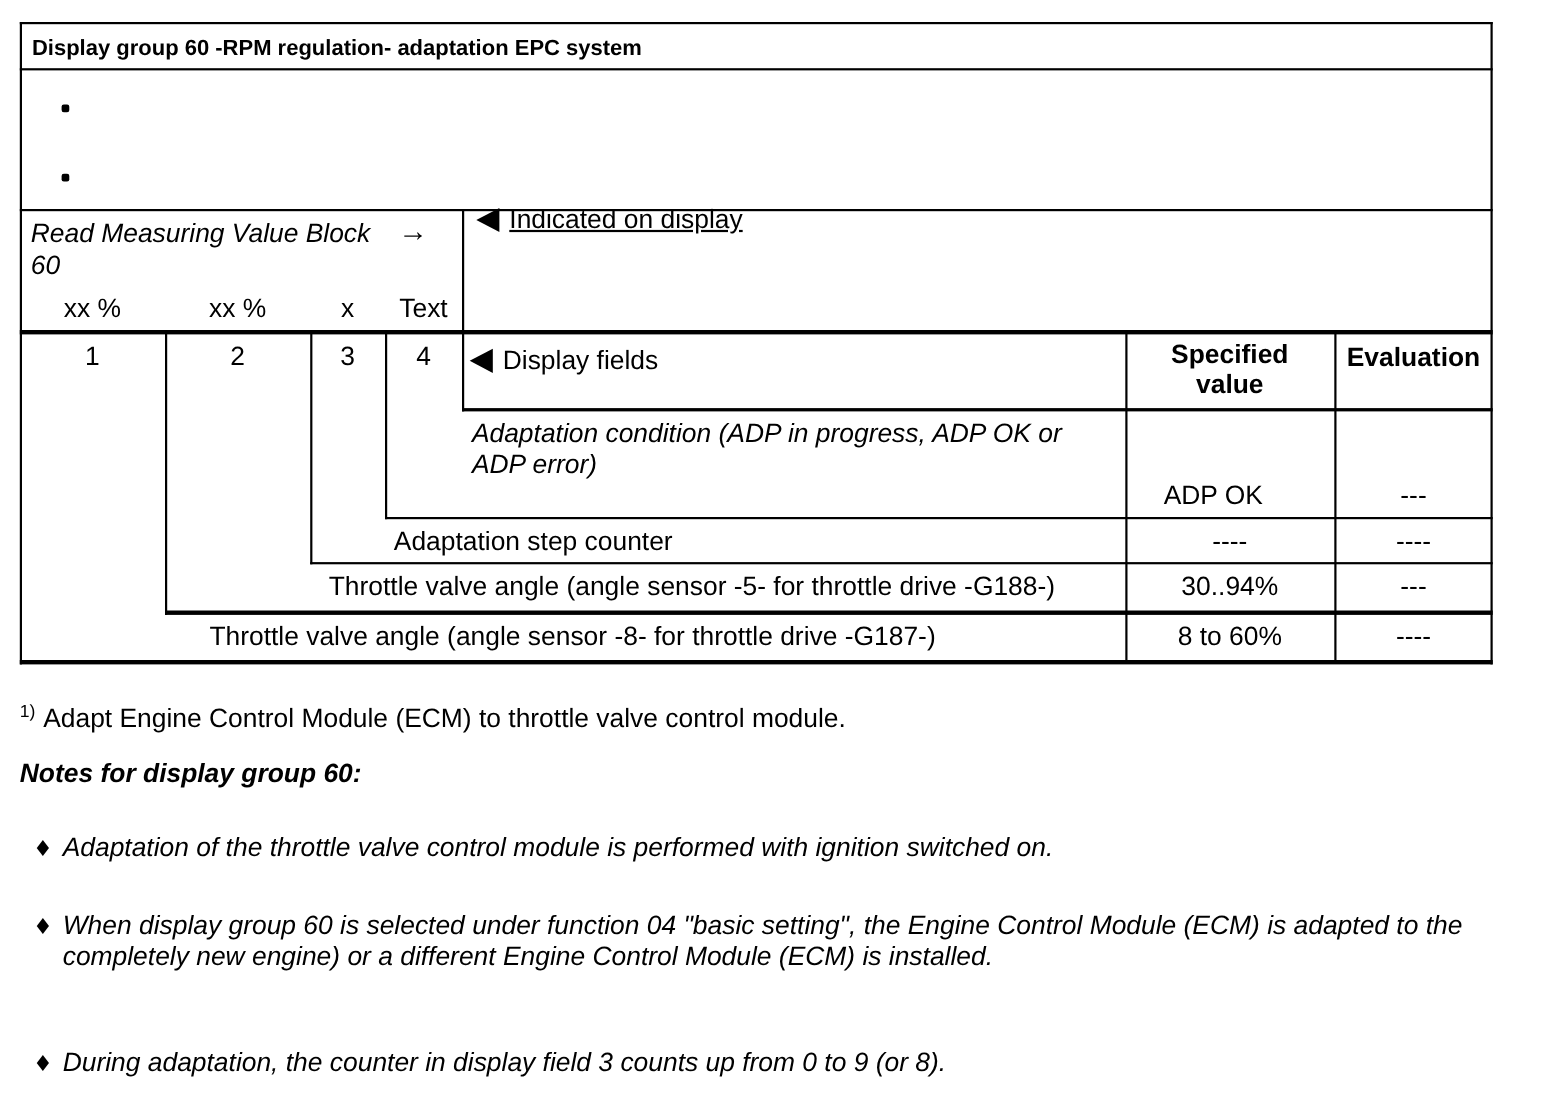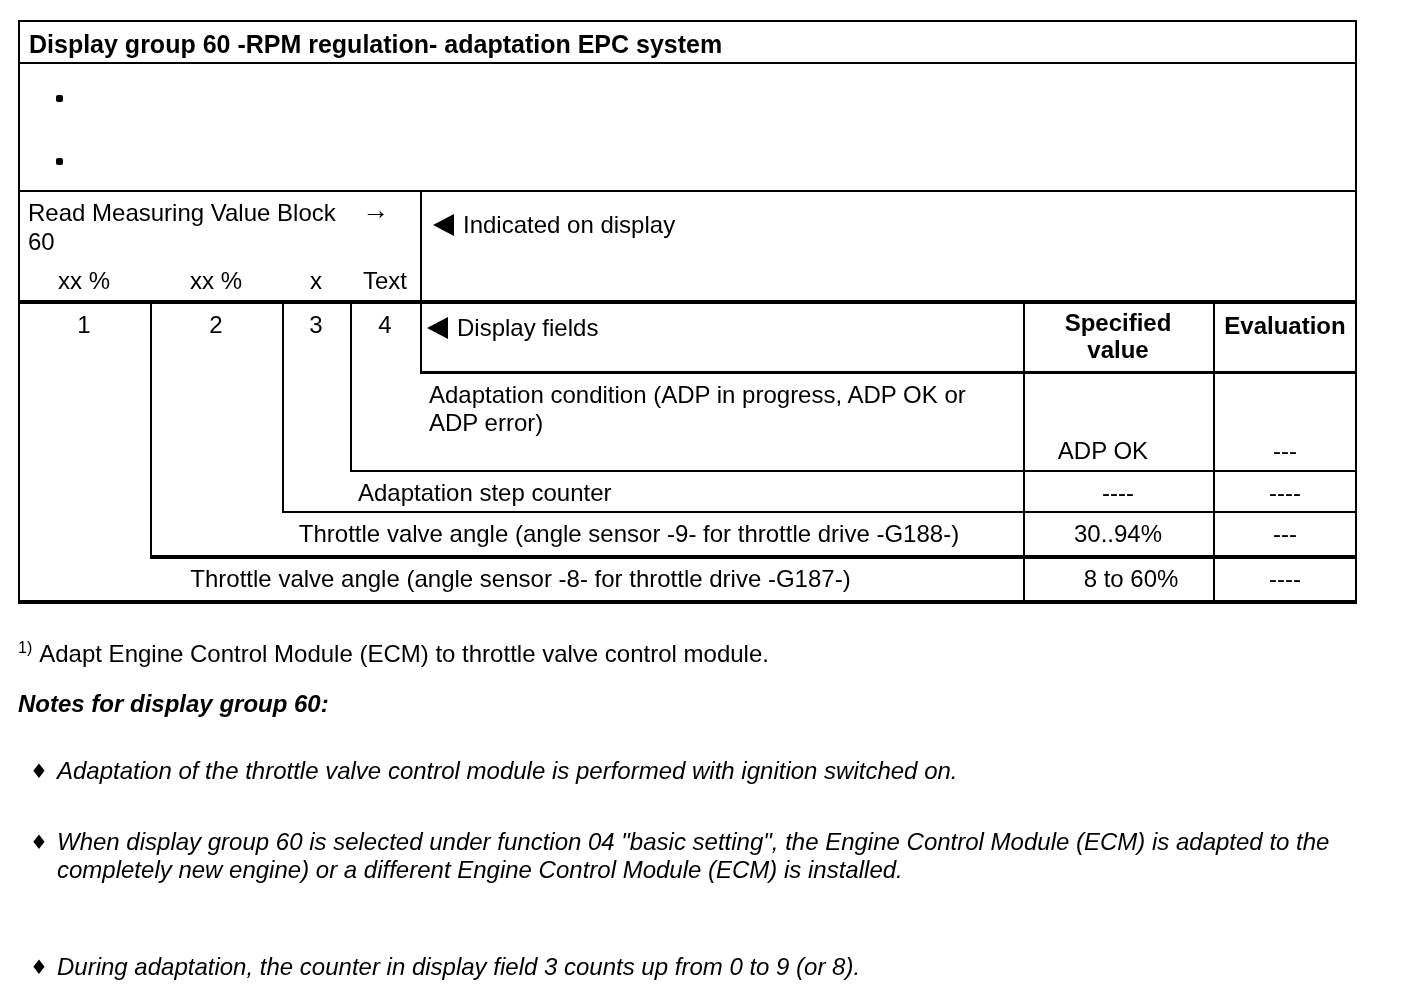--- a/index.html
+++ b/index.html
@@ -4,21 +4,21 @@
 <style>
   html,body{margin:0;padding:0;background:#ffffff;}
   .page{position:relative;width:1408px;height:998px;background:#ffffff;color:#000;
         font-family:"Liberation Sans", sans-serif;font-size:24px;overflow:hidden;}
   .t{position:absolute;white-space:nowrap;line-height:26px;}
   .wrap{white-space:normal;}
   .b{font-weight:bold;}
   .i{font-style:italic;}
   .c{text-align:center;}
   .ln{position:absolute;background:#000;}
-  .blk{display:block;}
+  .blk{display:block;font-style:italic;}
   .tri-left{width:0;height:0;border-top:11px solid transparent;border-bottom:11px solid transparent;
             border-right:21px solid #000;flex:0 0 auto;}
   .pointer-row{position:absolute;display:flex;align-items:center;gap:9px;}
   .dot{position:absolute;width:7px;height:7px;background:#000;border-radius:2px;}
   .note{position:absolute;display:flex;align-items:flex-start;}
   .note .bullet{flex:0 0 27px;font-size:20px;line-height:28px;font-family:"DejaVu Sans", sans-serif;}
   .note .ntext{line-height:28px;}
   sup.fn{font-size:16px;vertical-align:super;margin-right:7px;font-weight:normal;}
   .lh28{line-height:28px;}
   .lh29{line-height:29px;}
@@ -41,37 +41,37 @@
   <div class="ln" style="left:282px;top:511px;width:1075px;height:2px;"></div>
   <div class="ln" style="left:150px;top:555px;width:1207px;height:4px;"></div>
 
   <div class="ln" style="left:420px;top:190px;width:2px;height:184px;"></div>
   <div class="ln" style="left:150px;top:302px;width:2px;height:257px;"></div>
   <div class="ln" style="left:282px;top:302px;width:2px;height:211px;"></div>
   <div class="ln" style="left:350px;top:302px;width:2px;height:170px;"></div>
   <div class="ln" style="left:1023px;top:302px;width:2px;height:300px;"></div>
   <div class="ln" style="left:1213px;top:302px;width:2px;height:300px;"></div>
 
-  <div class="t b" style="left:29px;top:31px;font-size:25px;">Display group 60 -RPM regulation- adaptation EPC system</div>
+  <div class="t b" style="left:29px;top:31px;font-size:20px;">Display group 60 -RPM regulation- adaptation EPC system</div>
 
   <div class="dot" style="left:56px;top:95px;"></div>
   <div class="dot" style="left:56px;top:158px;"></div>
 
   <div class="t lh29" style="left:28px;top:198px;">
     <span class="blk">Read Measuring Value Block</span>
     <span class="blk">60</span>
   </div>
   <div class="t" style="left:362px;top:197px;font-size:27px;">→</div>
 
   <div class="t c" style="left:18px;top:268px;width:132px;">xx %</div>
   <div class="t c" style="left:150px;top:268px;width:132px;">xx %</div>
   <div class="t c" style="left:282px;top:268px;width:68px;">x</div>
   <div class="t c" style="left:350px;top:268px;width:70px;">Text</div>
 
-  <div class="pointer-row" style="left:433px;top:211px;">
+  <div class="pointer-row" style="left:433px;top:186px;text-decoration:underline;">
     <span class="tri-left"></span>
     <span>Indicated on display</span>
   </div>
 
   <div class="t c" style="left:18px;top:312px;width:132px;">1</div>
   <div class="t c" style="left:150px;top:312px;width:132px;">2</div>
   <div class="t c" style="left:282px;top:312px;width:68px;">3</div>
   <div class="t c" style="left:350px;top:312px;width:70px;">4</div>
 
   <div class="pointer-row" style="left:427px;top:314px;">
@@ -86,26 +86,26 @@
     <span class="blk">Adaptation condition (ADP in progress, ADP OK or</span>
     <span class="blk">ADP error)</span>
   </div>
   <div class="t c" style="left:1023px;top:438px;width:160px;">ADP OK</div>
   <div class="t c" style="left:1213px;top:438px;width:144px;">---</div>
 
   <div class="t" style="left:358px;top:480px;">Adaptation step counter</div>
   <div class="t c" style="left:1023px;top:480px;width:190px;">----</div>
   <div class="t c" style="left:1213px;top:480px;width:144px;">----</div>
 
-  <div class="t c" style="left:150px;top:521px;width:788px;padding-left:85px;">Throttle valve angle (angle sensor -9- for throttle drive -G188-)</div>
+  <div class="t c" style="left:150px;top:521px;width:788px;padding-left:85px;">Throttle valve angle (angle sensor -5- for throttle drive -G188-)</div>
   <div class="t c" style="left:1023px;top:521px;width:190px;">30..94%</div>
   <div class="t c" style="left:1213px;top:521px;width:144px;">---</div>
 
   <div class="t c" style="left:18px;top:566px;width:1005px;">Throttle valve angle (angle sensor -8- for throttle drive -G187-)</div>
-  <div class="t c" style="left:1023px;top:566px;width:190px;margin-left:13px;">8 to 60%</div>
+  <div class="t c" style="left:1023px;top:566px;width:190px;">8 to 60%</div>
   <div class="t c" style="left:1213px;top:566px;width:144px;">----</div>
 
   <div class="t" style="left:18px;top:635px;">
     <sup class="fn">1)</sup><span>Adapt Engine Control Module (ECM) to throttle valve control module.</span>
   </div>
 
   <div class="t b i" style="left:18px;top:691px;">Notes for display group 60:</div>
 
   <div class="note" style="left:30px;top:757px;">
     <span class="bullet">♦</span>

